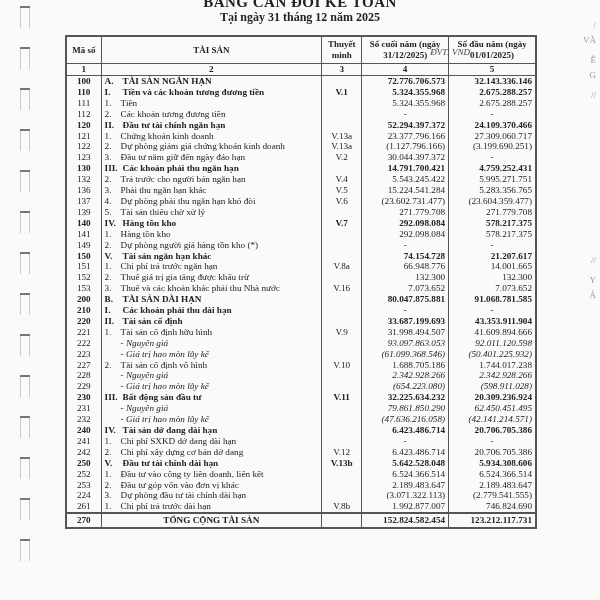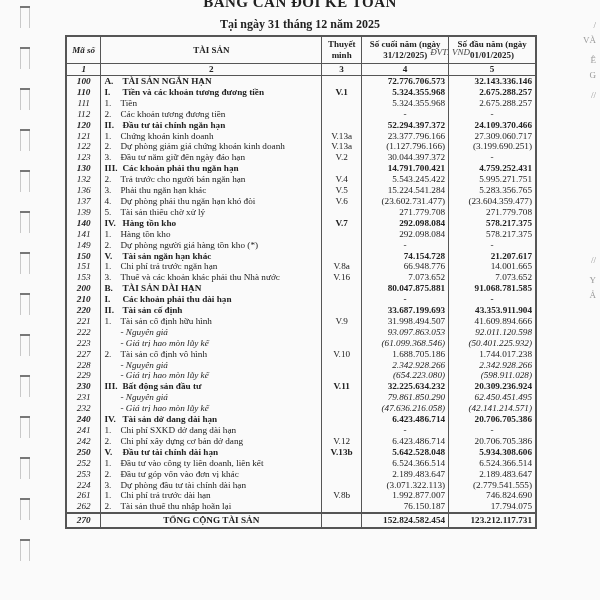--- a/index.html
+++ b/index.html
@@ -11,36 +11,36 @@
   .holes { position:absolute; left:20px; top:0; width:12px; height:600px; }
   .hole { position:absolute; left:0; width:8px; height:22px; border-left:1px solid #c9c9c9; border-right:1px solid #c9c9c9; }
   .hole::before { content:""; position:absolute; left:-1px; top:0; width:10px; height:2px; background:#777; }
   .stamp { position:absolute; right:0; top:0; width:28px; height:600px; color:#999; font-size:9px; }
   .stamp span { position:absolute; right:4px; }
   .title {
     position:absolute; left:0; width:600px; top:-6px; text-align:center;
     font-weight:bold; font-size:15px; letter-spacing:0.5px;
   }
   .subtitle {
-    position:absolute; left:0; width:600px; top:17px; text-align:center;
+    position:absolute; left:0; width:600px; top:10px; text-align:center;
     font-weight:bold; font-size:12px;
   }
   .unit {
     position:absolute; right:130px; top:27px; font-style:italic; font-size:9px; color:#444;margin-top:20px;
   }
   table.bs {
     position:absolute; left:65px; top:35px; width:472px;
     border-collapse:collapse; font-size:9.2px;
     border:2px solid #555;
   }
   table.bs td, table.bs th { padding:0 3px; line-height:10.9px; white-space:nowrap; }
   table.bs th {
     font-weight:bold; font-size:9px; border:1px solid #555; text-align:center; line-height:11px; padding:2px 2px;
   }
-  .c-code { width:30px; text-align:center; border-right:1px solid #555;font-style:italic; }
+  .c-code { width:30px; text-align:center; border-right:1px solid #555; }
   .c-name { width:226px; text-align:left; border-right:1px solid #555; }
   .c-note { width:36px; text-align:center; border-right:1px solid #555; }
   .c-end { width:86px; text-align:right; border-right:1px solid #555; }
   .c-beg { width:86px; text-align:right; }
   tr.num td { border-top:1px solid #555; border-bottom:1px solid #555; text-align:center; font-weight:bold; line-height:11px; }
   tr.b td { font-weight:bold; }
   tr.i td.c-name, tr.i td.c-end, tr.i td.c-beg { font-style:italic; }
   tr.i td.c-name { }
   tr.total td { border-top:2px solid #555; font-weight:bold; line-height:13px; }
   tr.total td.c-name { text-align:center; }
@@ -219,20 +219,27 @@
         <td class="c-beg">21.207.617</td>
       </tr>
       <tr>
         <td class="c-code">151</td>
         <td class="c-name"><span class="lbl">1.</span><span>Chi phí trả trước ngắn hạn</span></td>
         <td class="c-note">V.8a</td>
         <td class="c-end">66.948.776</td>
         <td class="c-beg">14.001.665</td>
       </tr>
       <tr>
+        <td class="c-code">152</td>
+        <td class="c-name"><span class="lbl">2.</span><span>Thuế giá trị gia tăng được khấu trừ</span></td>
+        <td class="c-note"></td>
+        <td class="c-end">132.300</td>
+        <td class="c-beg">132.300</td>
+      </tr>
+      <tr>
         <td class="c-code">153</td>
         <td class="c-name"><span class="lbl">3.</span><span>Thuế và các khoản khác phải thu Nhà nước</span></td>
         <td class="c-note">V.16</td>
         <td class="c-end">7.073.652</td>
         <td class="c-beg">7.073.652</td>
       </tr>
       <tr class="b">
         <td class="c-code">200</td>
         <td class="c-name"><span class="lbl">B.</span><span>TÀI SẢN DÀI HẠN</span></td>
         <td class="c-note"></td>
@@ -364,27 +371,20 @@
         <td class="c-note"></td>
         <td class="c-end">(3.071.322.113)</td>
         <td class="c-beg">(2.779.541.555)</td>
       </tr>
       <tr>
         <td class="c-code">261</td>
         <td class="c-name"><span class="lbl">1.</span><span>Chi phí trả trước dài hạn</span></td>
         <td class="c-note">V.8b</td>
         <td class="c-end">1.992.877.007</td>
         <td class="c-beg">746.824.690</td>
-      </tr>
-      <tr>
-        <td class="c-code">262</td>
-        <td class="c-name"><span class="lbl">2.</span><span>Tài sản thuế thu nhập hoãn lại</span></td>
-        <td class="c-note"></td>
-        <td class="c-end">76.150.187</td>
-        <td class="c-beg">17.794.075</td>
       </tr>
     </tbody>
   <tfoot>
     <tr class="total">
       <td class="c-code">270</td>
       <td class="c-name">TỔNG CỘNG TÀI SẢN</td>
       <td class="c-note"></td>
       <td class="c-end">152.824.582.454</td>
       <td class="c-beg">123.212.117.731</td>
     </tr>

